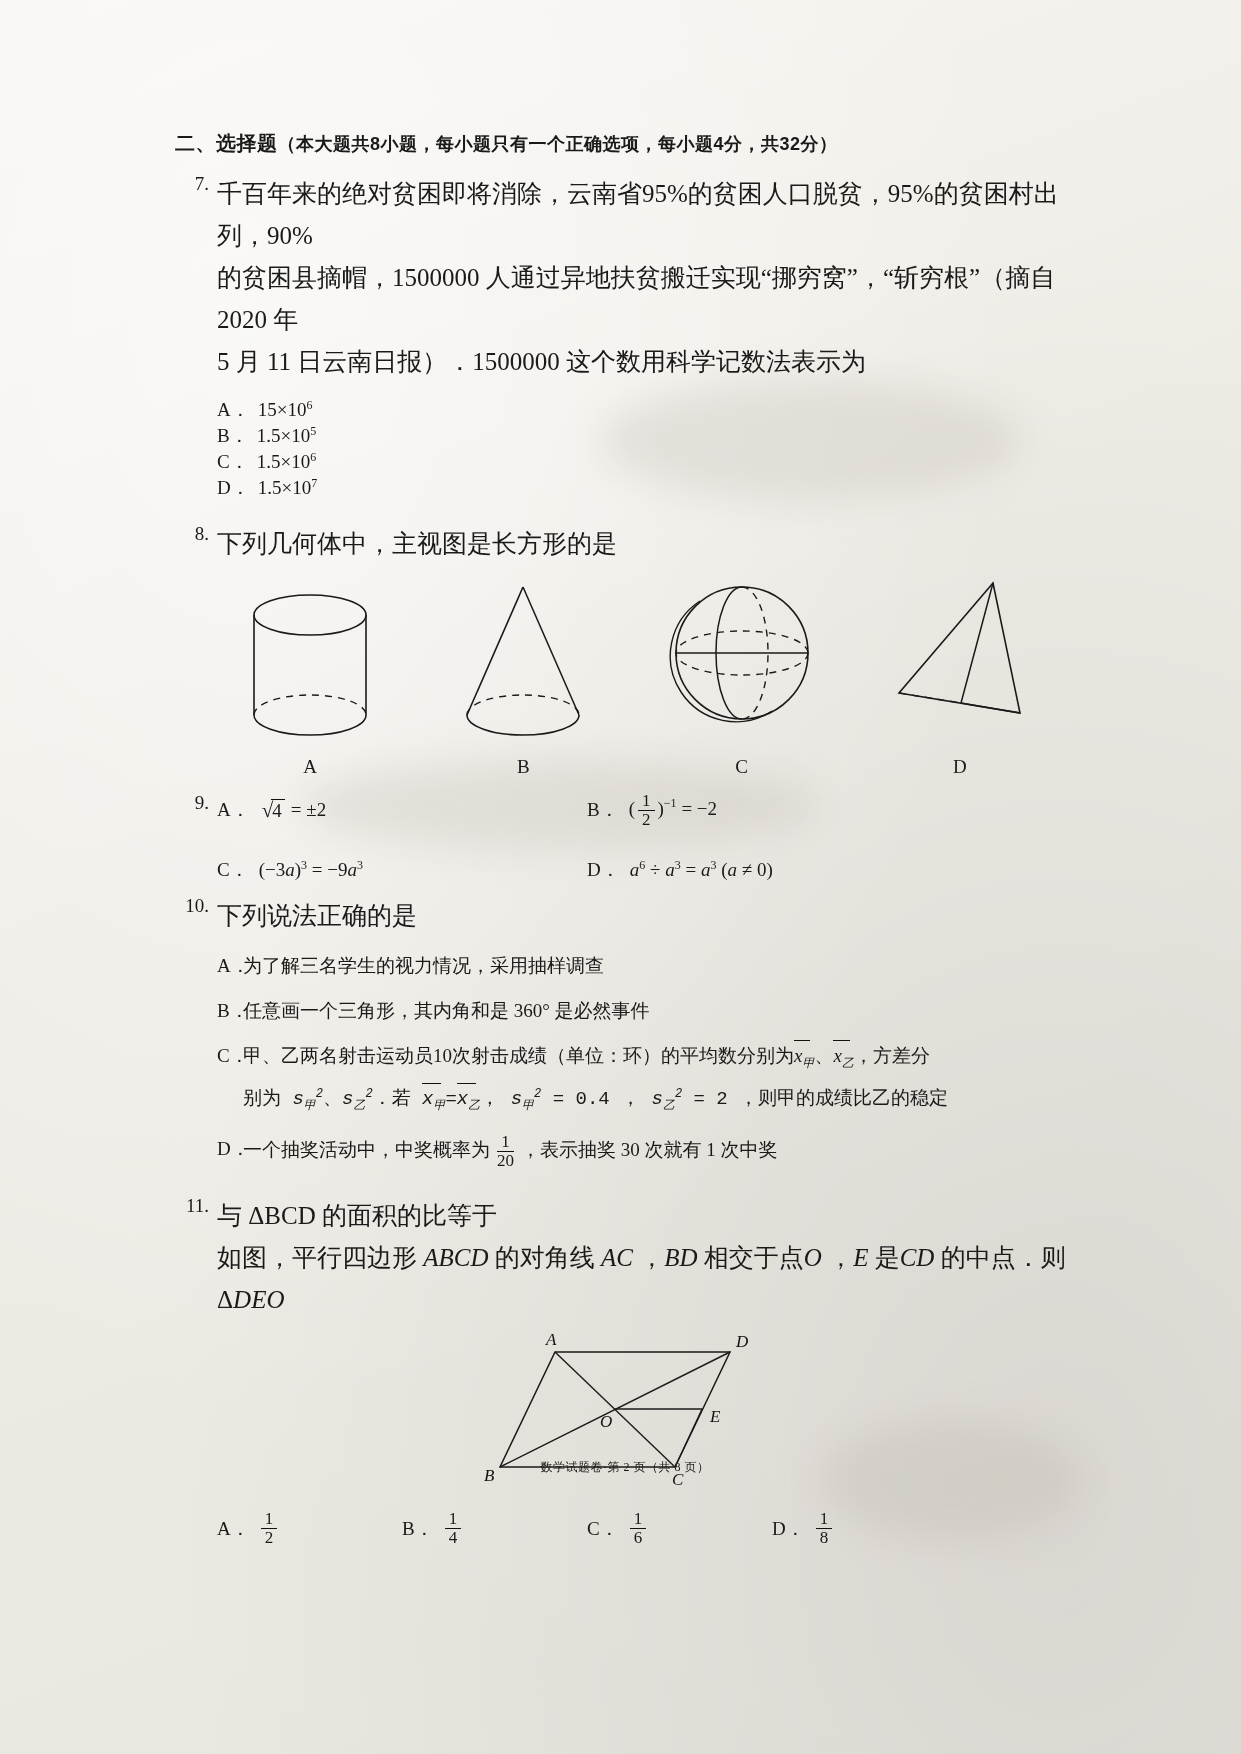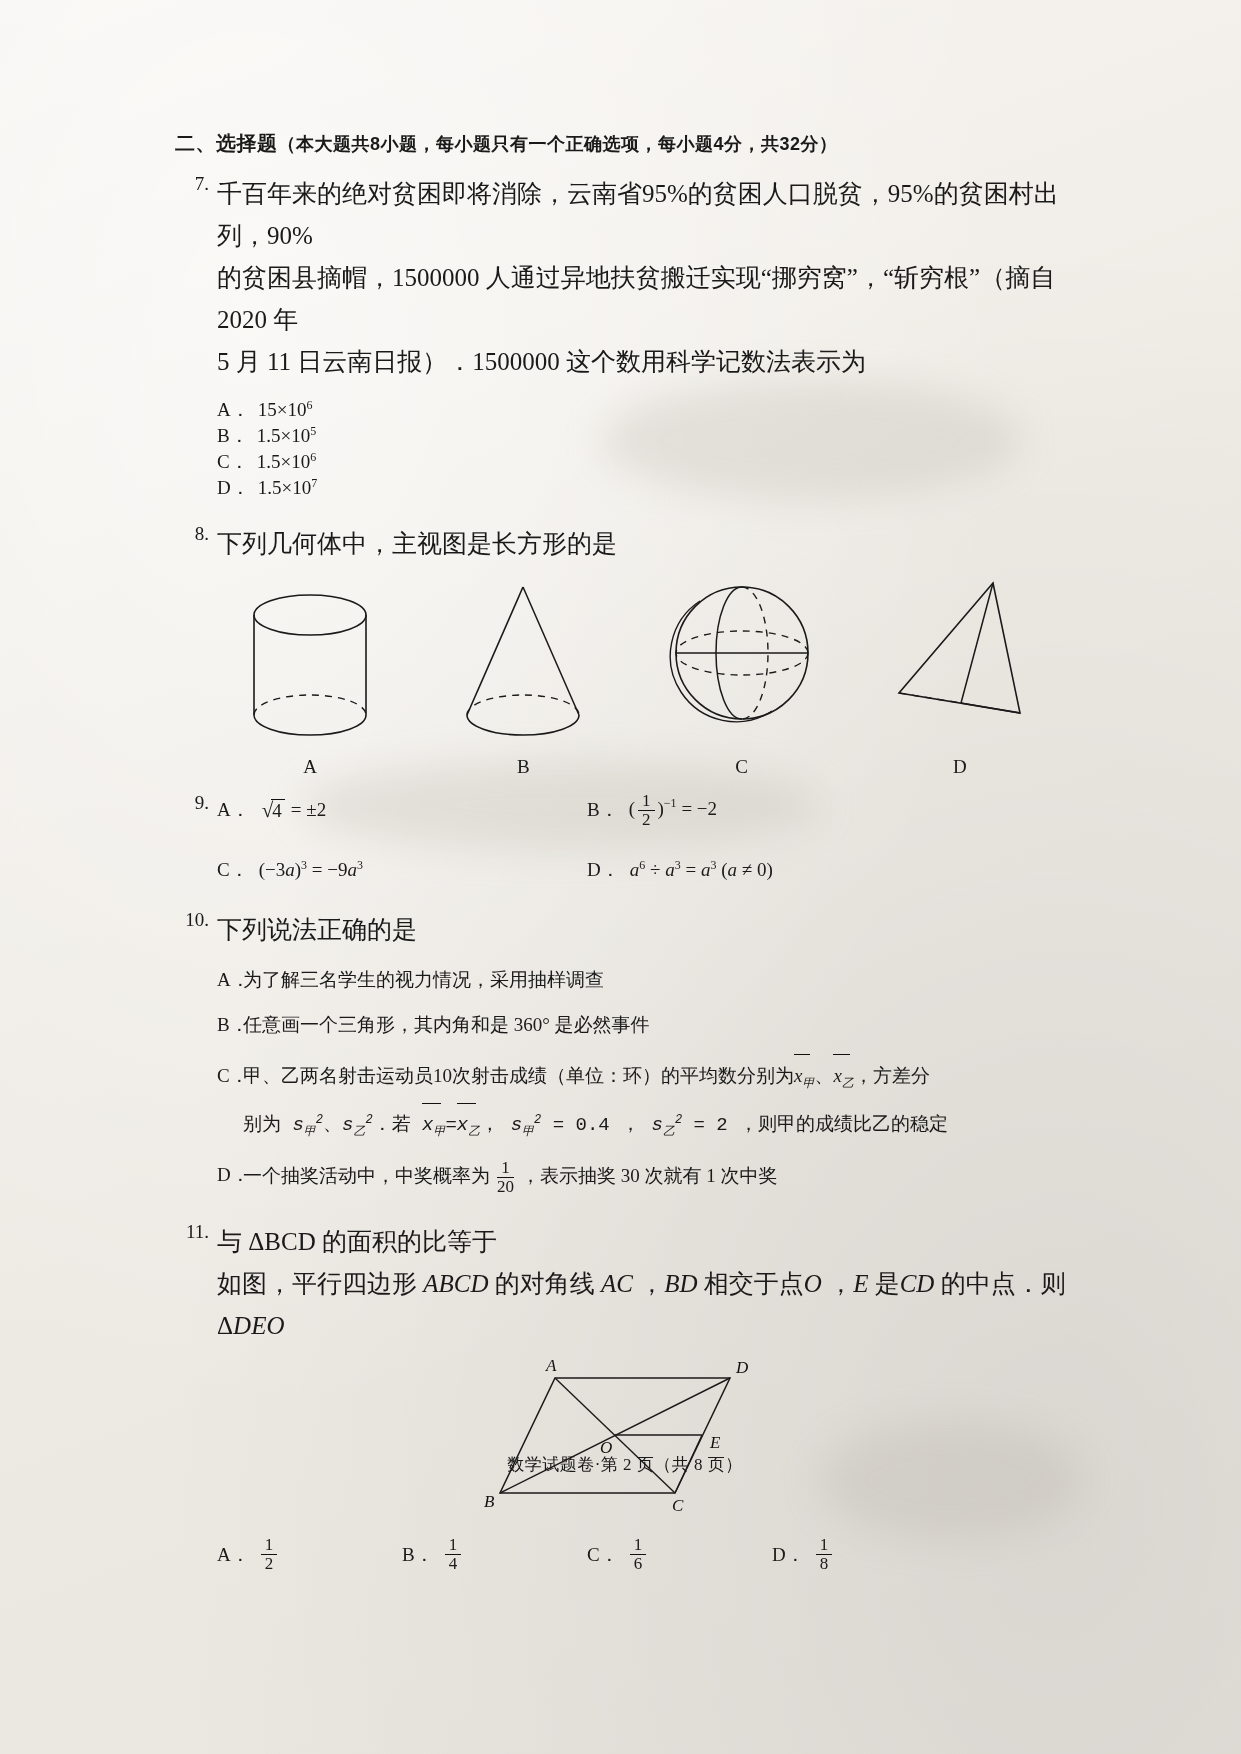--- a/index.html
+++ b/index.html
@@ -144,21 +144,21 @@
   }
   .sqrt .inner {
     border-top: 1.2px solid #111;
     padding: 0 3px 0 1px;
     margin-left: -2px;
   }
   .bar-var {
     display: inline-block;
     position: relative;
     font-style: italic;
-    padding-top: 6px;
+    padding-top: 0;
   }
   .bar-var::before {
     content: "";
     position: absolute;
     left: 0;
     right: 4px;
     top: 0px;
     border-top: 1.2px solid #111;
   }
   .statement {
@@ -170,21 +170,21 @@
   .statement .lab {
     display: inline-block;
     width: 26px;
   }
   .footer {
     position: absolute;
     left: 0;
     right: 0;
     bottom: -6px;
     text-align: center;
-    font-size: 17px;
+    font-size: 12px;
     letter-spacing: 0.5px;
   }
   .fig11 {
     margin-top: 6px;
     display: flex;
     justify-content: center;
   }
   svg text {
     font-family: "Liberation Serif", serif;
     font-style: italic;
@@ -324,21 +324,21 @@
         <div class="opt-cell">
           <span class="lab" style="margin-right:10px">D．</span>
           <span>
             <span class="it">a</span><span class="sup">6</span> ÷ <span class="it">a</span><span class="sup">3</span> = <span class="it">a</span><span class="sup">3</span> (<span class="it">a</span> ≠ 0)
           </span>
         </div>
       </div>
     </div>
   </div>
 
-  <div class="q" style="margin-top:26px">
+  <div class="q" style="margin-top:12px">
     <span class="q-num">10.</span>
     <div class="q-body">
       <span class="indent">下列说法正确的是</span>
     </div>
 
     <div class="statement">
       <span class="lab">A．</span><span>为了解三名学生的视力情况，采用抽样调查</span>
     </div>
 
     <div class="statement">

